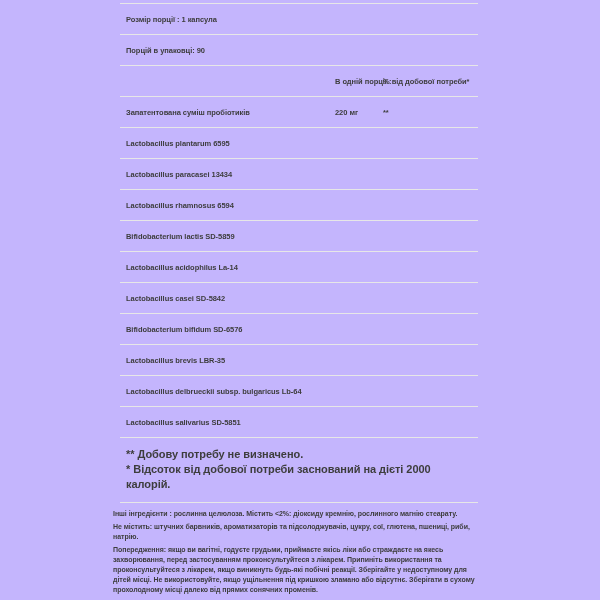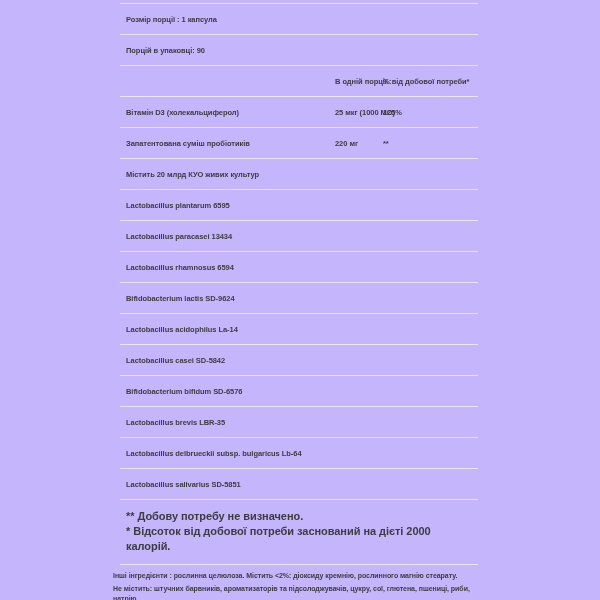--- a/index.html
+++ b/index.html
@@ -95,43 +95,35 @@
         <span class="name">Порцій в упаковці: 90</span>
       </div>
 
       <div class="row">
         <span class="amount">В одній порції :</span>
         <span class="dv">% від добової потреби*</span>
       </div>
 
       <div id="rows-container">
           <div class="row">
-            <span class="name">Вітамін D3 (холекальциферол)</span>
-            <span class="amount">25 мкг (1000 МО)</span>
-            <span class="dv">125%</span>
-          </div>
-          <div class="row">
             <span class="name">Запатентована суміш пробіотиків</span>
             <span class="amount">220 мг</span>
             <span class="dv">**</span>
-          </div>
-          <div class="row">
-            <span class="name">Містить 20 млрд КУО живих культур</span>
           </div>
           <div class="row">
             <span class="name">Lactobacillus plantarum 6595</span>
           </div>
           <div class="row">
             <span class="name">Lactobacillus paracasei 13434</span>
           </div>
           <div class="row">
             <span class="name">Lactobacillus rhamnosus 6594</span>
           </div>
           <div class="row">
-            <span class="name">Bifidobacterium lactis SD-9624</span>
+            <span class="name">Bifidobacterium lactis SD-5859</span>
           </div>
           <div class="row">
             <span class="name">Lactobacillus acidophilus La-14</span>
           </div>
           <div class="row">
             <span class="name">Lactobacillus casei SD-5842</span>
           </div>
           <div class="row">
             <span class="name">Bifidobacterium bifidum SD-6576</span>
           </div>

